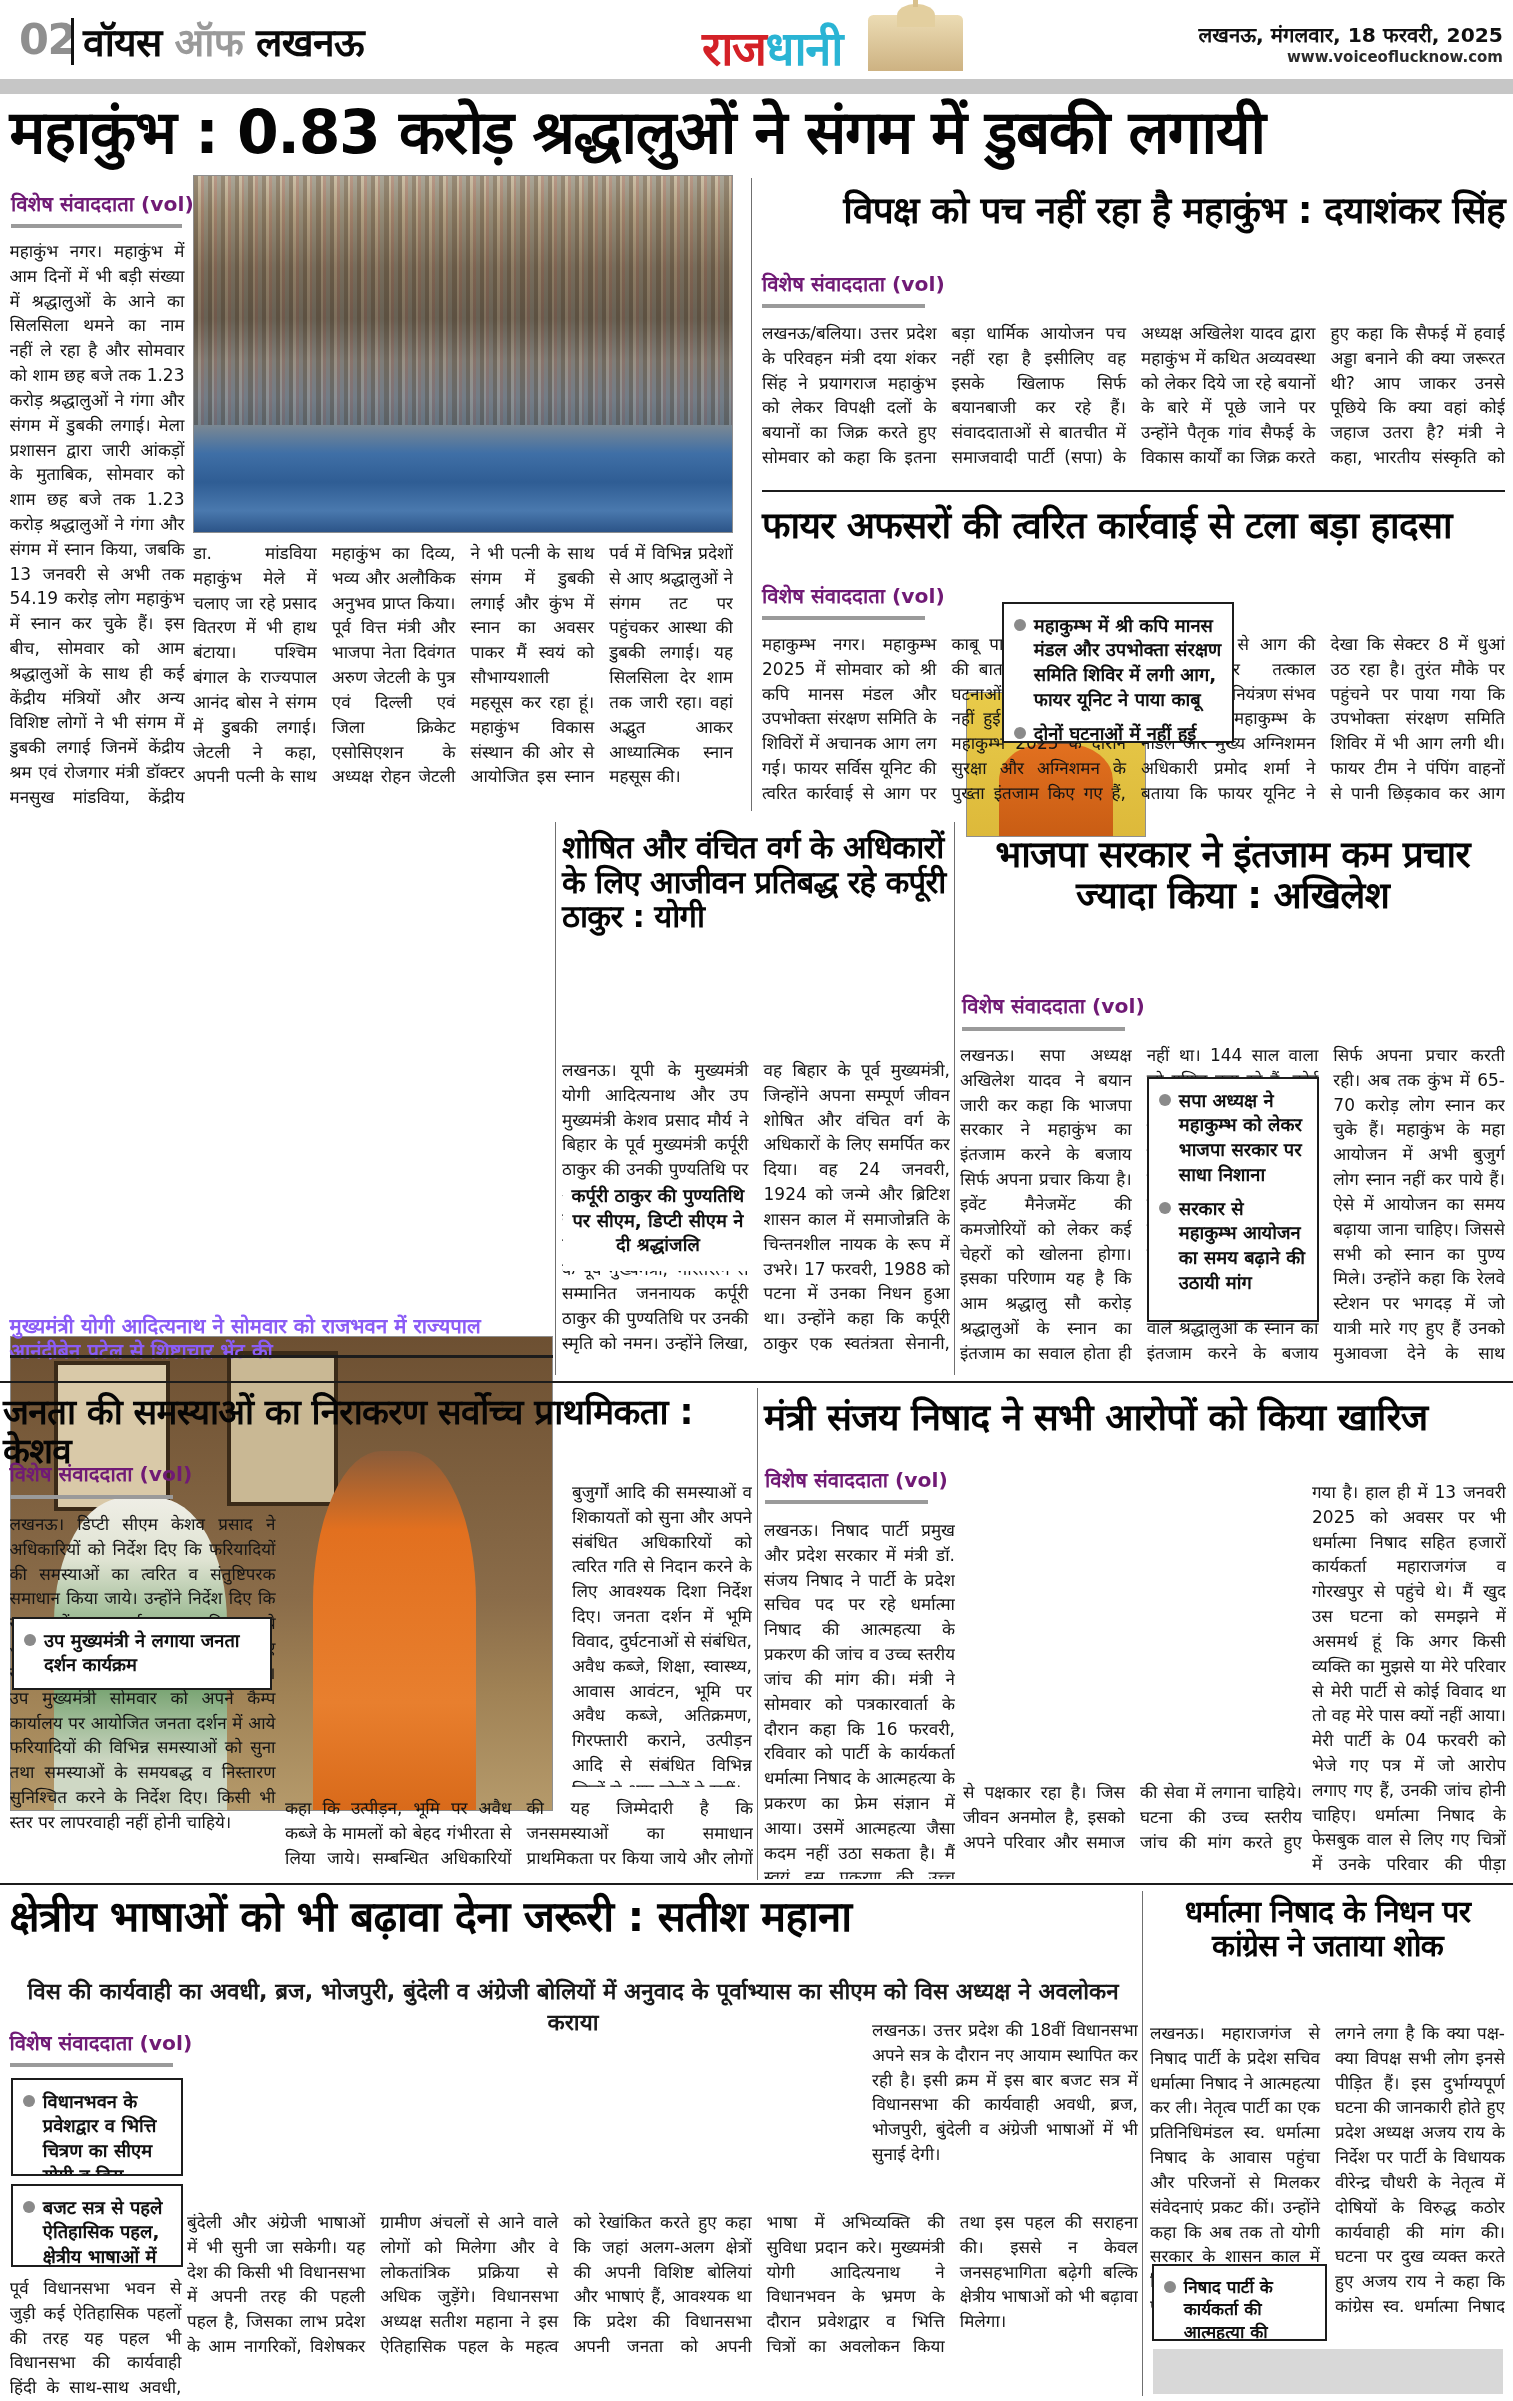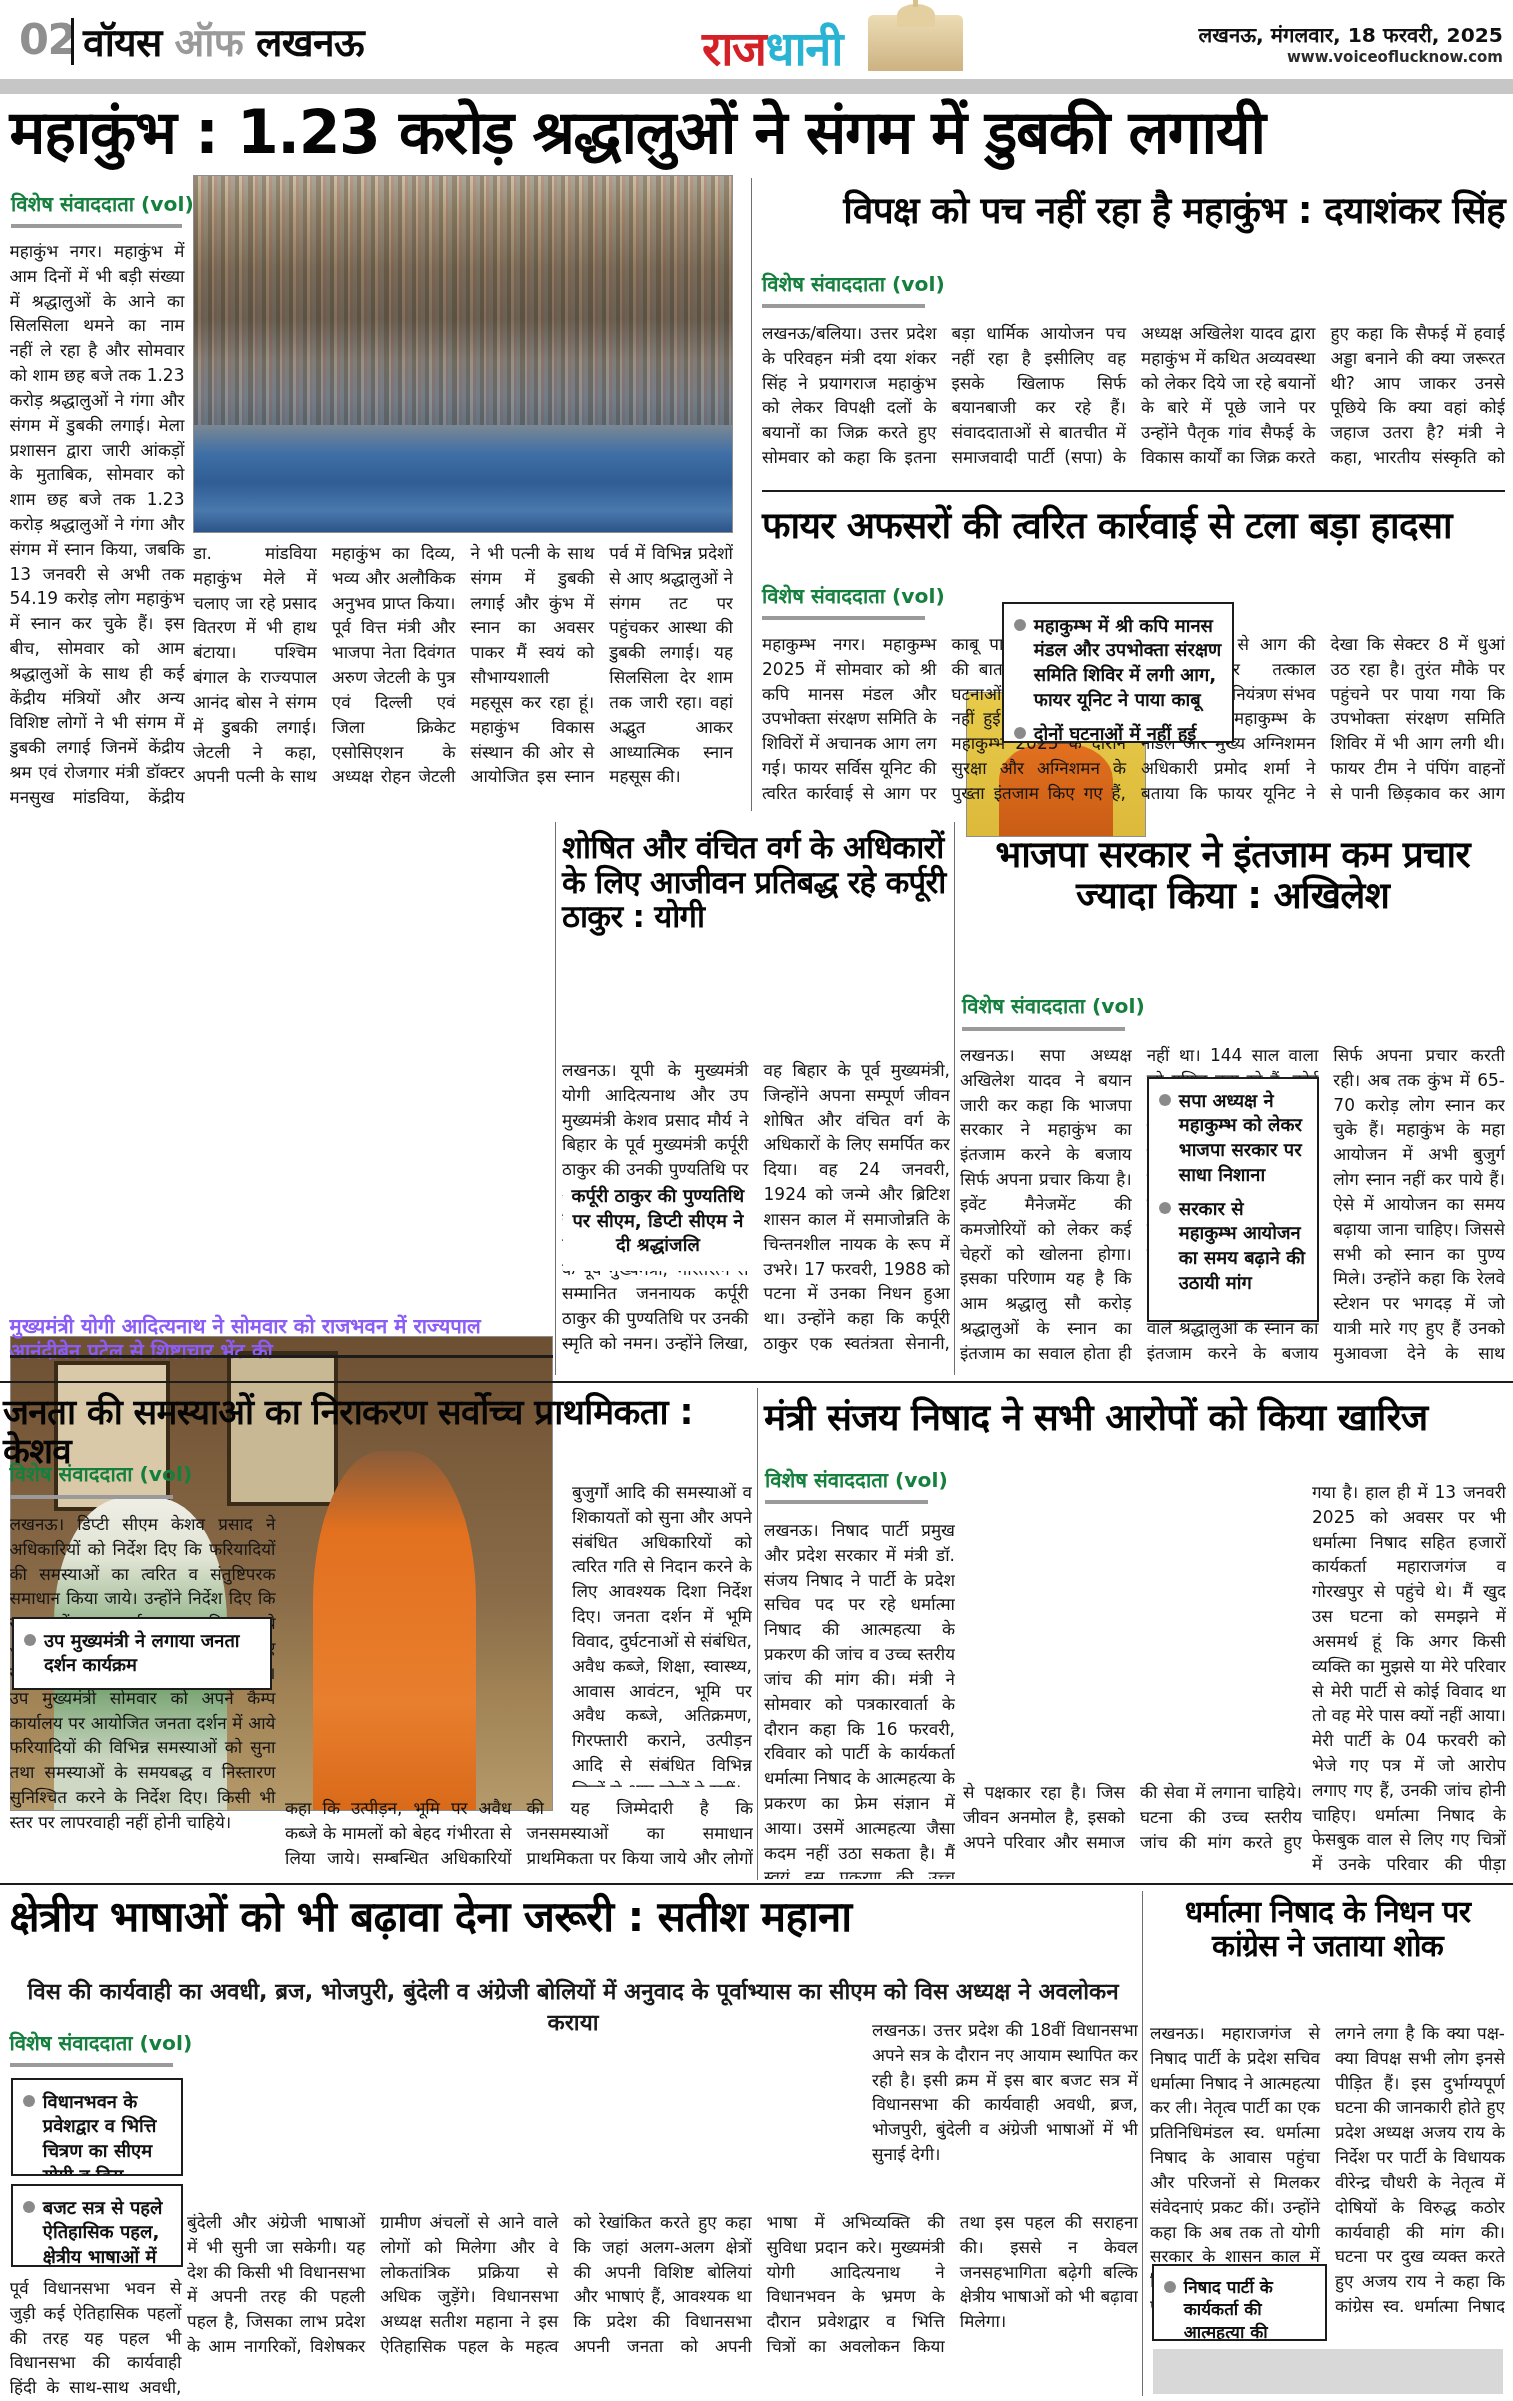--- a/index.html
+++ b/index.html
@@ -1,20 +1,20 @@
 <!DOCTYPE html>
 <html style="font-size:11px"><head>
 <meta charset="utf-8">
 <style>
   html,body{margin:0;padding:0;background:#e8e8e8;}
   .page{position:relative;width:1514px;height:2401px;background:#ffffff;overflow:hidden;
         font-family:"DejaVu Sans","Liberation Sans",sans-serif;color:#111;}
   .abs{position:absolute;}
   .hl{font-weight:bold;color:#050505;line-height:1.12;letter-spacing:-0.7px;}
-  .byline{font-weight:bold;font-size:20.3px;color:#15803d;text-align:center;}
+  .byline{font-weight:bold;font-size:20.3px;color:#701a75;text-align:center;}
   .ul-bar{background:#9a9a9a;height:4.1px;}
   .bodytxt{font-size:17px;line-height:1.46;text-align:justify;color:#141414;overflow:hidden;}
   .cols2{column-count:2;column-gap:15px;}
   .cols3{column-count:3;column-gap:15px;}
   .cols4{column-count:4;column-gap:15px;}
   .cols5{column-count:5;column-gap:15px;}
   .vrule{background:#6f6f6f;width:1.4px;}
   .hrule{background:#1c1c1c;height:2px;}
   .graybar{background:#c6c6c6;}
   .bullet-box{border:2px solid #1c1c1c;background:#ffffff;padding:9.5px 9.5px;box-sizing:border-box;
@@ -66,21 +66,21 @@
       <div class="dome"></div>
       <div class="spire"></div>
     </div>
   </div>
   <div class="abs" style="left:1139px;top:20.3px;width:364px;">
     <div class="dateline">लखनऊ, मंगलवार, 18 फरवरी, 2025</div>
     <div class="website">www.voiceoflucknow.com</div>
   </div>
   <div class="abs graybar" style="left:0;top:79px;width:1514px;height:15px;"></div>
 
-  <div class="abs hl" style="left:9.5px;top:99px;width:1496px;font-size:60px;letter-spacing:-1.4px;">महाकुंभ : 1.23 करोड़ श्रद्धालुओं ने संगम में डुबकी लगायी</div>
+  <div class="abs hl" style="left:9.5px;top:99px;width:1496px;font-size:60px;letter-spacing:-1.4px;">महाकुंभ : 0.83 करोड़ श्रद्धालुओं ने संगम में डुबकी लगायी</div>
 
   <div class="abs byline" style="left:11px;top:189px;">विशेष संवाददाता (vol)</div>
   <div class="abs ul-bar" style="left:11px;top:224px;width:171px;"></div>
   <div class="abs photo ph-crowd" style="left:193px;top:175px;width:540px;height:358px;">
     <div class="speckle"></div>
   </div>
   <div class="abs bodytxt" style="left:9.5px;top:239px;width:175px;height:570px;">महाकुंभ नगर। महाकुंभ में आम दिनों में भी बड़ी संख्या में श्रद्धालुओं के आने का सिलसिला थमने का नाम नहीं ले रहा है और सोमवार को शाम छह बजे तक 1.23 करोड़ श्रद्धालुओं ने गंगा और संगम में डुबकी लगाई। मेला प्रशासन द्वारा जारी आंकड़ों के मुताबिक, सोमवार को शाम छह बजे तक 1.23 करोड़ श्रद्धालुओं ने गंगा और संगम में स्नान किया, जबकि 13 जनवरी से अभी तक 54.19 करोड़ लोग महाकुंभ में स्नान कर चुके हैं। इस बीच, सोमवार को आम श्रद्धालुओं के साथ ही कई केंद्रीय मंत्रियों और अन्य विशिष्ट लोगों ने भी संगम में डुबकी लगाई जिनमें केंद्रीय श्रम एवं रोजगार मंत्री डॉक्टर मनसुख मांडविया, केंद्रीय राज्यमंत्री एस.पी. सिंह बघेल और पश्चिम बंगाल के राज्यपाल सीवी आनंद बोस शामिल हैं।</div>
   <div class="abs bodytxt cols4" style="left:193px;top:541px;width:540px;height:267px;">डा. मांडविया महाकुंभ मेले में चलाए जा रहे प्रसाद वितरण में भी हाथ बंटाया। पश्चिम बंगाल के राज्यपाल आनंद बोस ने संगम में डुबकी लगाई। जेटली ने कहा, अपनी पत्नी के साथ महाकुंभ का दिव्य, भव्य और अलौकिक अनुभव प्राप्त किया। पूर्व वित्त मंत्री और भाजपा नेता दिवंगत अरुण जेटली के पुत्र एवं दिल्ली एवं जिला क्रिकेट एसोसिएशन के अध्यक्ष रोहन जेटली ने भी पत्नी के साथ संगम में डुबकी लगाई और कुंभ में स्नान का अवसर पाकर मैं स्वयं को सौभाग्यशाली महसूस कर रहा हूं। महाकुंभ विकास संस्थान की ओर से आयोजित इस स्नान पर्व में विभिन्न प्रदेशों से आए श्रद्धालुओं ने संगम तट पर पहुंचकर आस्था की डुबकी लगाई। यह सिलसिला देर शाम तक जारी रहा। वहां अद्भुत आकर आध्यात्मिक स्नान महसूस की।</div>
   <div class="abs vrule" style="left:751px;top:178px;height:633px;"></div>
 

